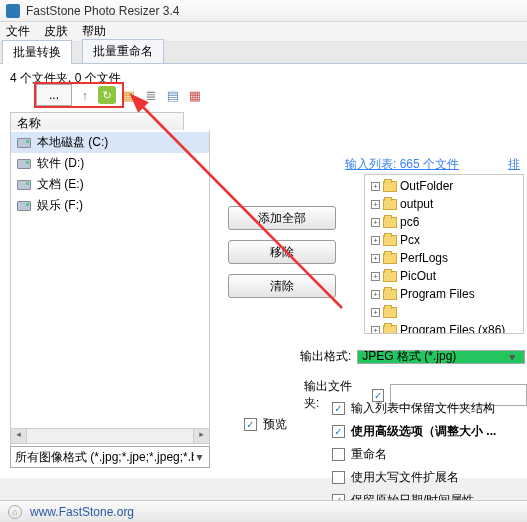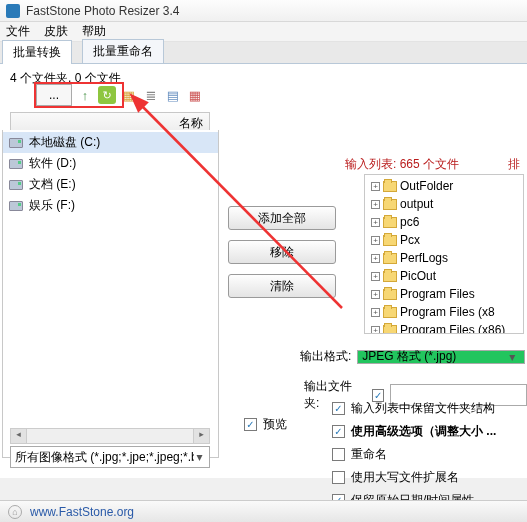--- a/index.html
+++ b/index.html
@@ -22,33 +22,33 @@
 
 .toolbar { position: absolute; left: 36px; top: 20px; display: flex; align-items: center; gap: 4px; }
 .btn-browse { width: 36px; height: 22px; background: #f7f7f7; border: 1px solid #aaa; display: flex; align-items: center; justify-content: center; cursor: pointer; }
 .tbico { width: 18px; height: 18px; display: flex; align-items: center; justify-content: center; font-size: 13px; cursor: pointer; }
 .ic-up { color: #3a8a3a; font-weight: bold; }
 .ic-reload { background: #8ec63f; border-radius: 3px; color: #fff; font-size: 11px; }
 .ic-folder { color: #d9a43a; }
 .ic-grid { color: #6890c0; }
 .red-box { position: absolute; left: 34px; top: 18px; width: 90px; height: 26px; border: 2px solid #e33; pointer-events: none; z-index: 5; }
 
-.list-header { position: absolute; left: 10px; top: 48px; width: 200px; border: 1px solid #c8c8c8; background: linear-gradient(#fafafa,#ececec); padding: 2px 6px; text-align: right; }
-
-.list { position: absolute; left: 2px; top: 66px; width: 217px; height: 328px; border: 1px solid #c8c8c8; border-top: none; background: #fff; padding: 2px 0; }
+.list-header { position: absolute; left: 10px; top: 48px; width: 174px; border: 1px solid #c8c8c8; background: linear-gradient(#fafafa,#ececec); padding: 2px 6px; }
+
+.list { position: absolute; left: 10px; top: 66px; width: 200px; height: 328px; border: 1px solid #c8c8c8; border-top: none; background: #fff; padding: 2px 0; }
 .drive { padding: 2px 6px; display: flex; align-items: center; gap: 6px; cursor: default; }
 .drive.sel { background: #d8e6f7; }
 .drive-icon { width: 14px; height: 10px; background: #bcc8d8; border: 1px solid #889; border-radius: 1px; position: relative; }
 .drive-icon::after { content:""; position:absolute; right:1px; top:1px; width:3px; height:3px; background:#5c8; }
 
 .centerbtns { position: absolute; left: 228px; top: 142px; width: 108px; display: flex; flex-direction: column; gap: 10px; }
 .cbtn { height: 24px; background: linear-gradient(#fefefe,#e4e4e4); border: 1px solid #9a9a9a; border-radius: 3px; display: flex; align-items: center; justify-content: center; cursor: pointer; gap: 4px; }
 .arrow { color: #4a8a4a; font-weight: bold; }
 
-.rlabel { position: absolute; color: #b91c1c; }
+.rlabel { position: absolute; color: #3b82f6; text-decoration: underline; }
 .lbl-input { left: 345px; top: 92px; }
 .lbl-sort { left: 508px; top: 92px; }
 
 .tree { position: absolute; left: 364px; top: 110px; width: 160px; height: 160px; border: 1px solid #c8c8c8; background: #fff; padding: 2px; overflow: hidden; }
 .tree-row { display: flex; align-items: center; height: 18px; gap: 3px; padding-left: 4px; cursor: default; }
 .plus { width: 9px; height: 9px; border: 1px solid #888; font-size: 8px; line-height: 7px; text-align: center; color: #555; background:#fff; }
 .fld { width: 14px; height: 11px; background: #f7d774; border: 1px solid #d4a838; position: relative; }
 .fld::before { content:""; position:absolute; left:0; top:-3px; width:6px; height:3px; background:#f7d774; border:1px solid #d4a838; border-bottom:none; }
 
 .formrow { position: absolute; display: flex; align-items: center; gap: 6px; }
@@ -182,21 +182,20 @@
         <span>PicOut</span>
       </div>
     <div class="tree-row">
         <div class="plus">+</div>
         <div class="fld"></div>
         <span>Program Files</span>
       </div>
     <div class="tree-row">
         <div class="plus">+</div>
         <div class="fld"></div>
-        <span>Program Files (x8</span>
       </div>
     <div class="tree-row">
         <div class="plus">+</div>
         <div class="fld"></div>
         <span>Program Files (x86)</span>
       </div>
   </div>
 
   <div class="formrow r1">
     <span>输出格式:</span>

